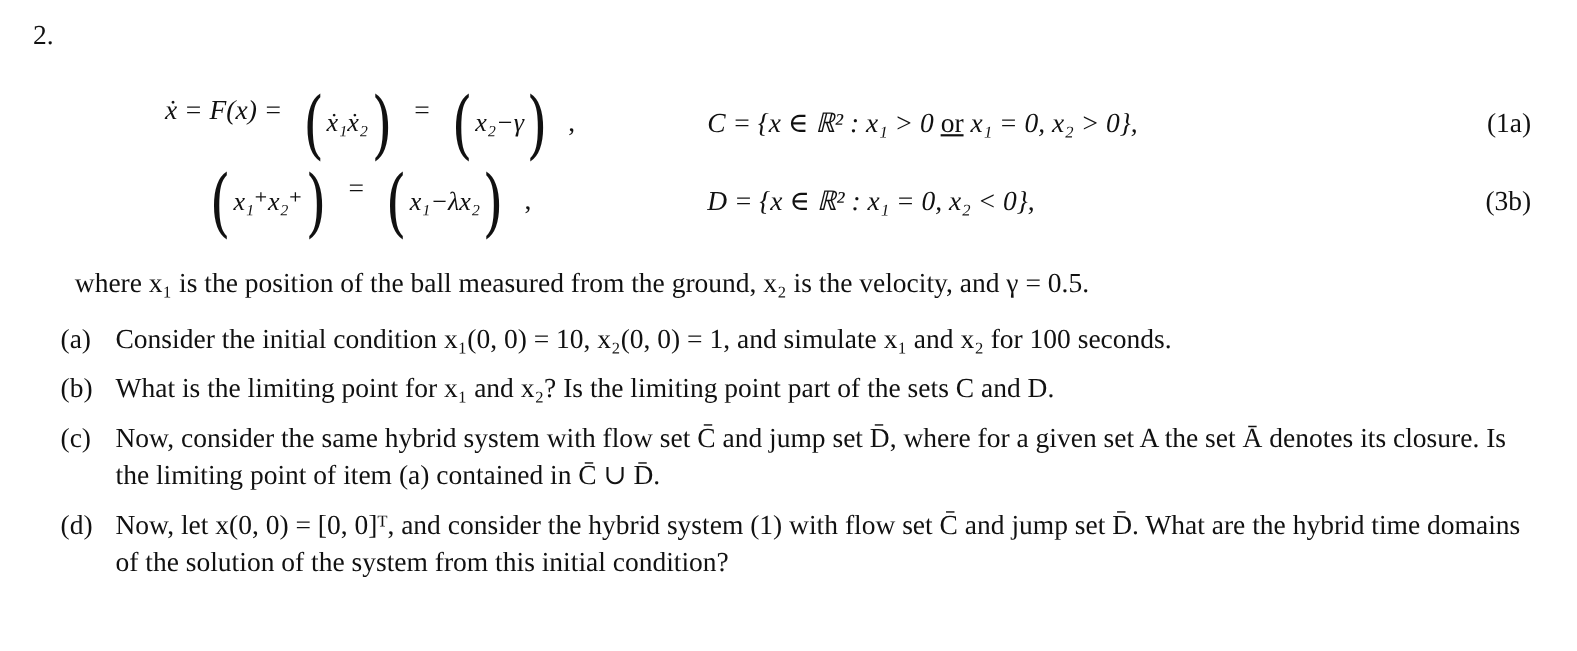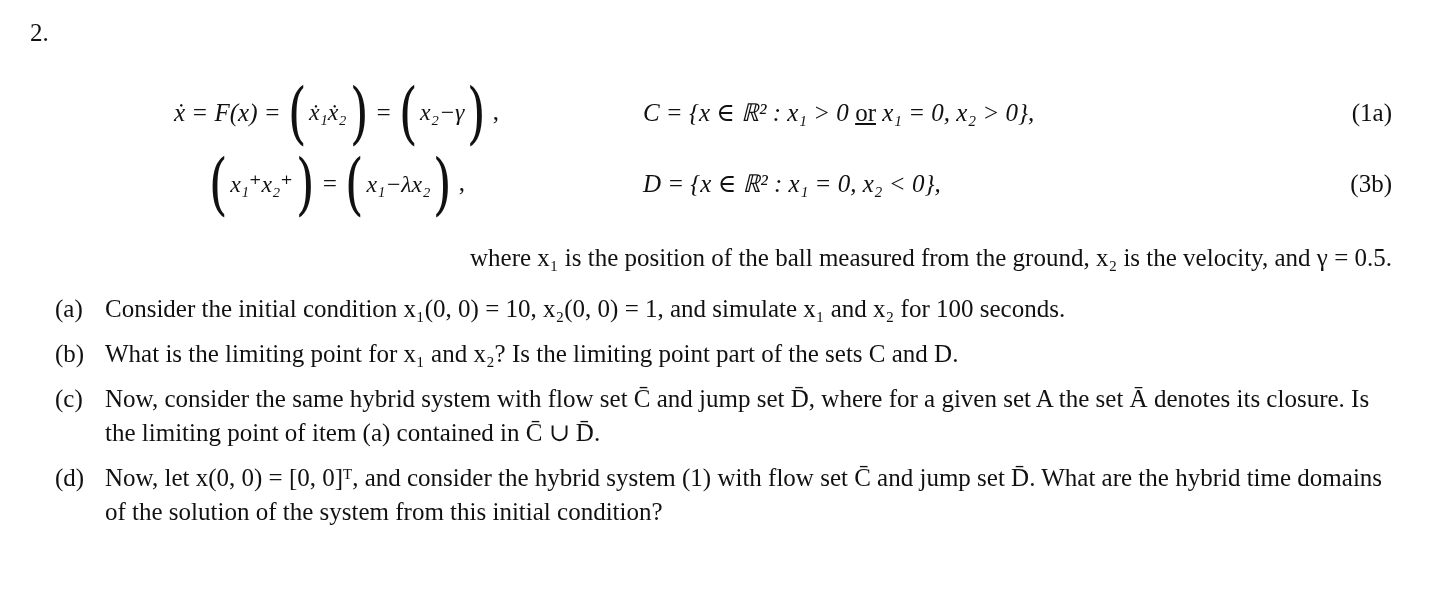--- a/index.html
+++ b/index.html
@@ -35,22 +35,22 @@
   }
   .eq-row {
     display: flex;
     align-items: center;
     width: 100%;
   }
   .eq-lhs {
     flex: 0 0 45%;
     display: flex;
     justify-content: center;
-    align-items: center;
-    gap: 6px;
+    align-items: flex-start;
+    gap: 18px;
     white-space: nowrap;
   }
   .eq-set { flex: 1 1 auto; white-space: nowrap; }
   .eq-num { flex: 0 0 auto; }
   .math { font-style: italic; }
   .rm { font-style: normal; text-decoration: underline; }
   .vec { display: inline-flex; align-items: center; }
   .vec .col {
     display: inline-flex;
     flex-direction: row;
@@ -66,21 +66,21 @@
     font-style: normal;
     font-weight: 300;
     transform: scaleX(0.72);
     margin: 0 -3px;
     font-family: "DejaVu Serif", serif;
   }
   .trail {
     align-self: flex-end;
     padding-bottom: 0.5em;
   }
-  .where-line { margin-left: 18px; text-align: right; }
+  .where-line { margin-left: 38px; }
   .items {
     margin: 18px 0 0 25px;
     display: flex;
     flex-direction: column;
     gap: 11px;
   }
   .item {
     display: grid;
     grid-template-columns: 50px 1fr;
     line-height: 1.36;

